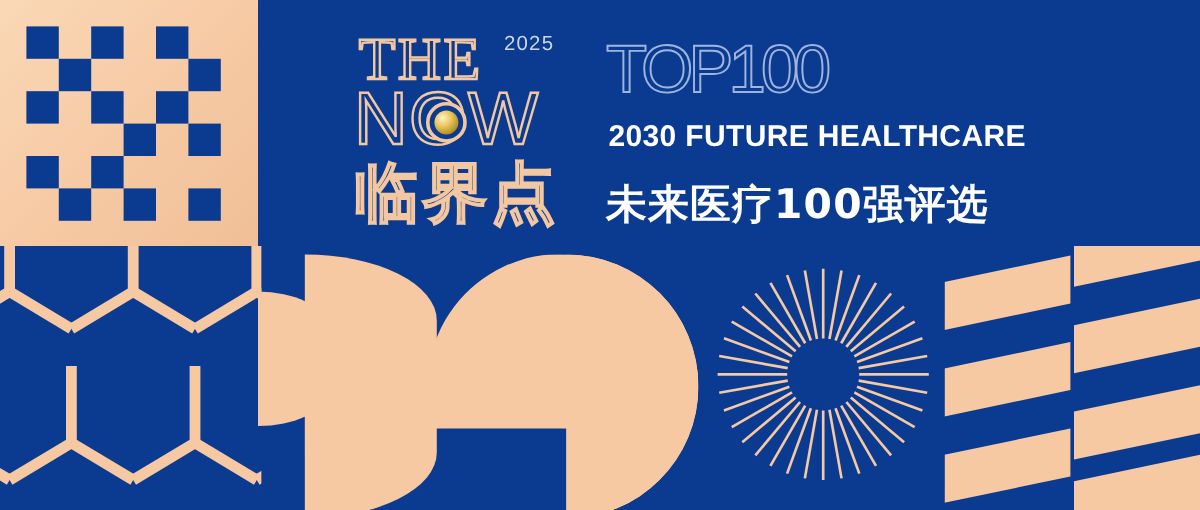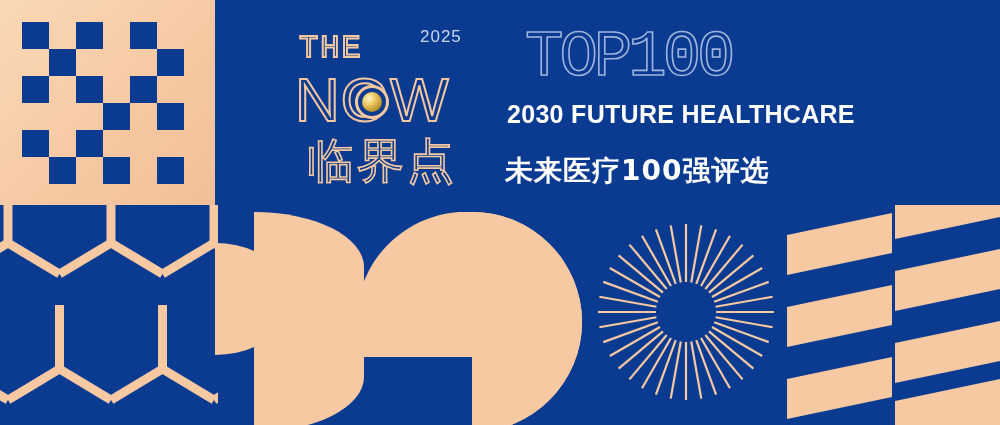--- a/index.html
+++ b/index.html
@@ -67,25 +67,25 @@
 
   
   #logo-block{
     position:absolute;left:295px;top:22px;width:195px;height:170px;
   }
   #logo-the-row{
     position:absolute;left:0;top:0;width:195px;height:52px;
   }
   #logo-the{
     position:absolute;left:4px;top:2px;
-    font-size:32px;font-weight:400;letter-spacing:2px;
+    font-size:50px;font-weight:400;letter-spacing:2px;
     line-height:50px;
     color:transparent;
     -webkit-text-stroke:2px #f3c79f;
-    font-family:Liberation Mono, monospace;
+    font-family:Liberation Serif, serif;
   }
   #logo-year{
     position:absolute;left:125px;top:5px;
     font-size:17px;letter-spacing:1px;
     color:#c9d6ee;
     font-family:"Liberation Sans",sans-serif;
   }
   #logo-now{
     position:absolute;left:0px;top:47px;
     font-size:62px;font-weight:400;letter-spacing:1px;
@@ -100,55 +100,54 @@
     background:#0b3b91;
     border:3px solid #f3c79f;
     box-sizing:border-box;
   }
   #logo-orb-inner{
     position:absolute;left:4px;top:4px;width:20px;height:20px;
     border-radius:50%;
     background:radial-gradient(circle at 35% 32%,#fff3c4 0%,#e8c55c 38%,#b8902c 72%,#6d5417 100%);
   }
   #logo-cn{
-    position:absolute;left:12px;top:114px;
-    font-size:47px;line-height:50px;letter-spacing:3px;
+    position:absolute;left:0px;top:114px;
+    font-size:54px;line-height:50px;letter-spacing:3px;
     color:transparent;
     -webkit-text-stroke:1.6px #f3c79f;
     font-family:"DejaVu Sans",sans-serif;
-    font-weight:400;
+    font-weight:700;
   }
 
   
   #title-block{
     position:absolute;left:505px;top:18px;width:350px;height:175px;
   }
   #top100{
     position:absolute;left:0;top:-2px;
-    font-size:64px;line-height:84px;
+    font-size:56px;line-height:84px;
     font-weight:400;letter-spacing:-4px;
     color:transparent;
     -webkit-text-stroke:1.6px #9fb4dd;
-    font-family:Liberation Mono, monospace;
-    margin-left:20px;
+    font-family:Liberation Sans, sans-serif;
   }
   .sub-en{
     position:absolute;left:2px;
     color:#ffffff;font-weight:bold;
     font-size:25px;line-height:26px;
     letter-spacing:0.3px;
     font-family:"Liberation Sans",sans-serif;
     white-space:nowrap;
   }
   #sub-en-1{top:83px;}
   #sub-en-2{top:108px;}
   #sub-cn{
     position:absolute;left:0px;top:134px;
     color:#ffffff;font-weight:bold;
-    font-size:28px;line-height:38px;
+    font-size:34px;line-height:38px;
     letter-spacing:1px;
     font-family:"DejaVu Sans",sans-serif;
     white-space:nowrap;
   }
 </style>
 </head>
 <body>
 
 <div id="banner">
 

